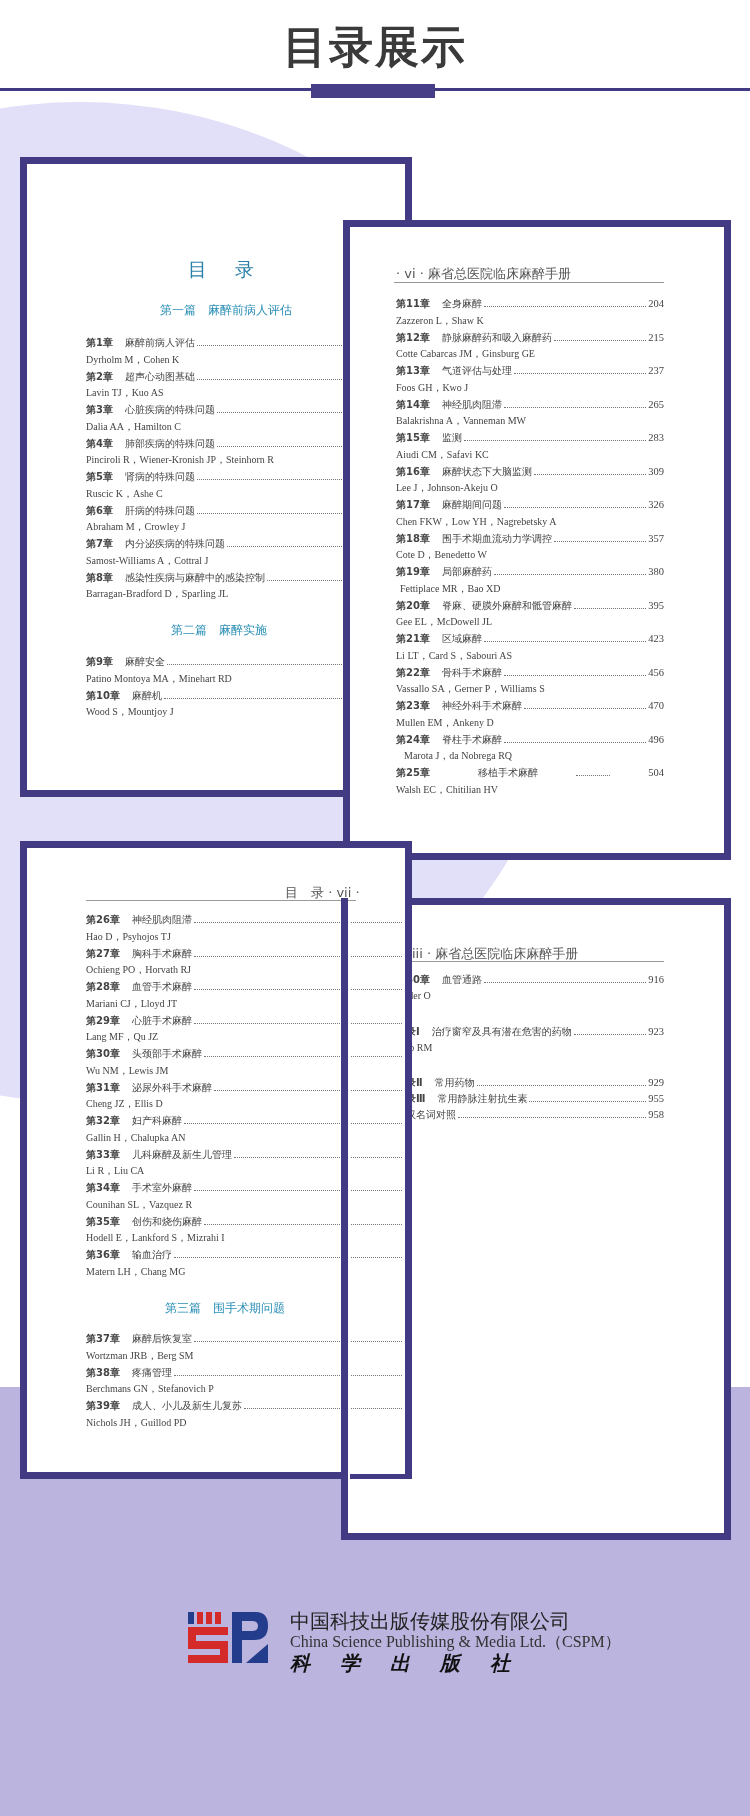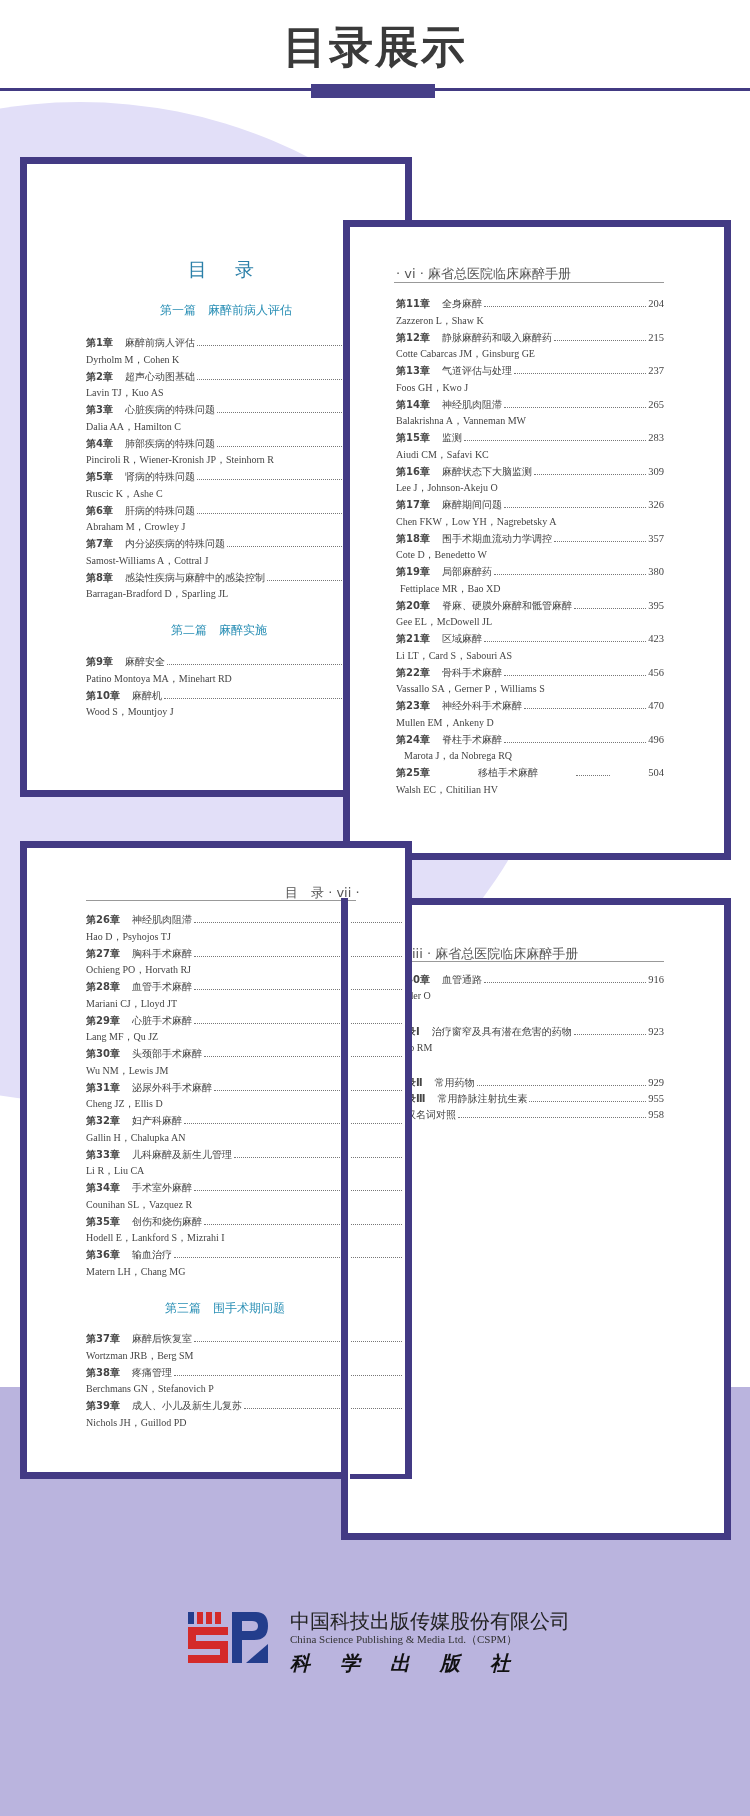--- a/index.html
+++ b/index.html
@@ -16,21 +16,21 @@
   .entry{position:absolute;display:flex;align-items:baseline;font-size:10.5px;white-space:nowrap;overflow:hidden;}
   .entry .ch{font-family:"DejaVu Sans",sans-serif;font-weight:bold;color:#444;font-size:10px;margin-right:12px;}
   .entry .t{font-family:"DejaVu Sans",sans-serif;color:#444;font-size:10px;}
   .entry .dots{flex:1;border-bottom:1px dotted #777;margin:0 2px 3px 2px;min-width:10px;}
   .entry .pg{font-family:"Liberation Serif",serif;color:#444;font-size:10.5px;}
   .auth{position:absolute;font-size:10px;color:#444;white-space:nowrap;font-family:"Liberation Serif",serif;}
   .runhead{position:absolute;font-family:"DejaVu Sans",sans-serif;font-size:13px;color:#555;white-space:nowrap;}
   .hrule{position:absolute;height:1px;background:#999;}
   .logo{position:absolute;left:188px;top:1612px;width:82px;height:60px;}
   .pub-cn{position:absolute;left:290px;top:1608px;font-family:"DejaVu Serif",serif;font-size:20px;color:#222;white-space:nowrap;}
-  .pub-en{position:absolute;left:290px;top:1632px;font-family:"Liberation Serif",serif;font-size:11px;color:#333;white-space:nowrap;}
+  .pub-en{position:absolute;left:290px;top:1632px;font-family:"Liberation Serif",serif;font-size:16px;color:#333;white-space:nowrap;}
   .pub-imprint{position:absolute;left:290px;top:1650px;font-family:"DejaVu Serif",serif;font-size:20px;font-weight:bold;font-style:italic;color:#111;letter-spacing:30px;white-space:nowrap;}
 </style>
 </head>
 <body>
 
 <div class="bg-arc"></div>
 <div class="bg-band"></div>
 
 <div class="title">目录展示</div>
 <div class="rule-line"></div>

